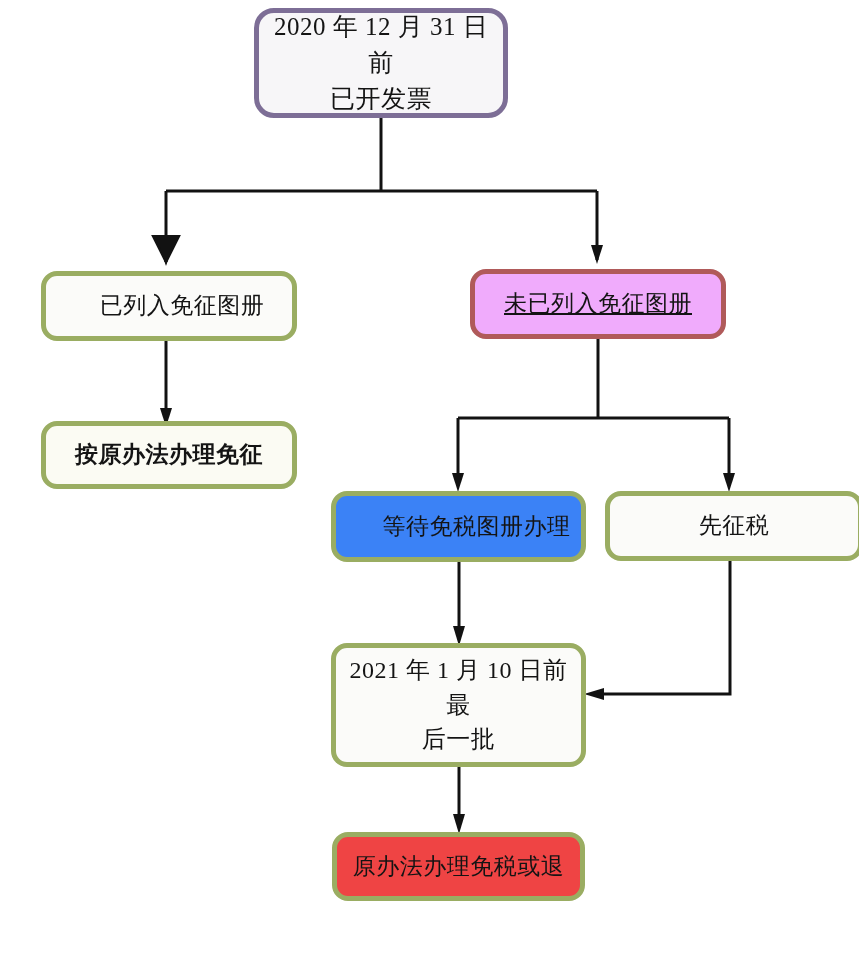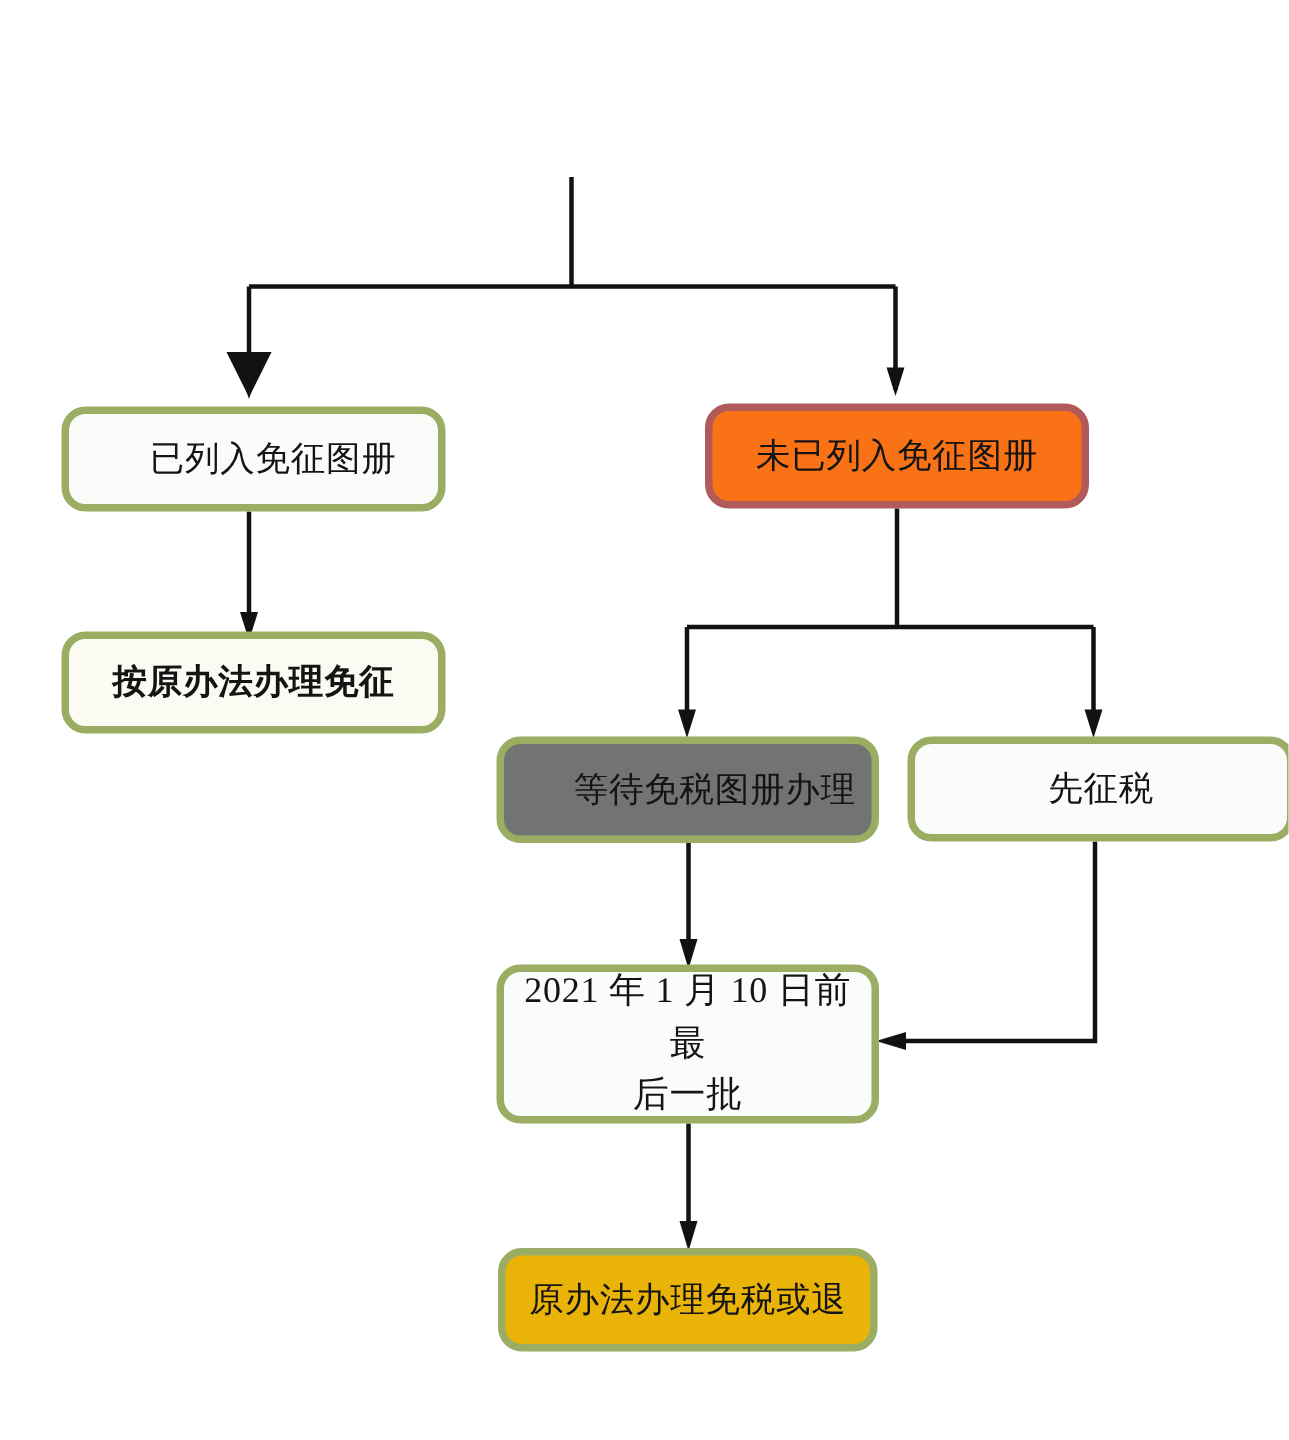--- a/index.html
+++ b/index.html
@@ -85,21 +85,21 @@
     border-color: #9aad62;
     font-size: 23px;
   }
   #node-prepay-tax {
     left: 605px; top: 491px; width: 258px; height: 70px;
     border-width: 5px;
     border-color: #9aad62;
     font-size: 23px;
   }
   #node-last-batch {
-    left: 331px; top: 643px; width: 255px; height: 106px;
+    left: 331px; top: 643px; width: 255px; height: 124px;
     border-width: 5px;
     border-color: #9aad62;
     font-size: 24px;
   }
   #node-refund {
     left: 332px; top: 832px; width: 253px; height: 69px;
     border-width: 5px;
     border-color: #9aad62;
     font-size: 23px;
     background: #fbfcf4;
@@ -152,43 +152,47 @@
       <path d="M 730 561 L 730 694 L 600 694" stroke="#121212" stroke-width="3" fill="none"></path>
       <path d="M 604 688 L 604 700 L 584 694 Z" fill="#121212"></path>
     </g>
 
     <g>
       <path d="M 459 749 L 459 818" stroke="#121212" stroke-width="3" fill="none"></path>
       <path d="M 453 814 L 465 814 L 459 834 Z" fill="#121212"></path>
     </g>
   </svg>
 
+  <div class="node" id="node-invoiced" style="border-color: rgb(125, 110, 150); background: rgb(247, 246, 248);">
+    <span class="node-label">2020 年 12 月 31 日前
+已开发票</span>
+  </div>
 
   <div class="node" id="node-listed" style="border-color: rgb(154, 173, 98); background: rgb(251, 251, 249);">
     <span class="node-label">已列入免征图册</span>
   </div>
 
-  <div class="node" id="node-not-listed" style="border-color: rgb(176, 90, 90); background: #f97316;">
+  <div class="node" id="node-not-listed" style="border-color: rgb(176, 90, 90); background: #f0abfc; text-decoration: underline;">
     <span class="node-label">未已列入免征图册</span>
   </div>
 
   <div class="node" id="node-old-method-exempt" style="border-color: rgb(154, 173, 98); background: rgb(251, 251, 243);">
     <span class="node-label">按原办法办理免征</span>
   </div>
 
-  <div class="node" id="node-wait-manual" style="border-color: rgb(154, 173, 98); background: #737373; padding-left: 36px;">
+  <div class="node" id="node-wait-manual" style="border-color: rgb(154, 173, 98); background: #3b82f6; padding-left: 36px;">
     <span class="node-label">等待免税图册办理</span>
   </div>
 
   <div class="node" id="node-prepay-tax" style="border-color: rgb(154, 173, 98); background: rgb(251, 251, 249);">
     <span class="node-label">先征税</span>
   </div>
 
   <div class="node" id="node-last-batch" style="border-color: rgb(154, 173, 98); background: rgb(251, 251, 249);">
     <span class="node-label">2021 年 1 月 10 日前最
 后一批</span>
   </div>
 
-  <div class="node" id="node-refund" style="border-color: rgb(154, 173, 98); background: #eab308;">
+  <div class="node" id="node-refund" style="border-color: rgb(154, 173, 98); background: #ef4444;">
     <span class="node-label">原办法办理免税或退</span>
   </div>
 
 </div>
 
 </body></html>

